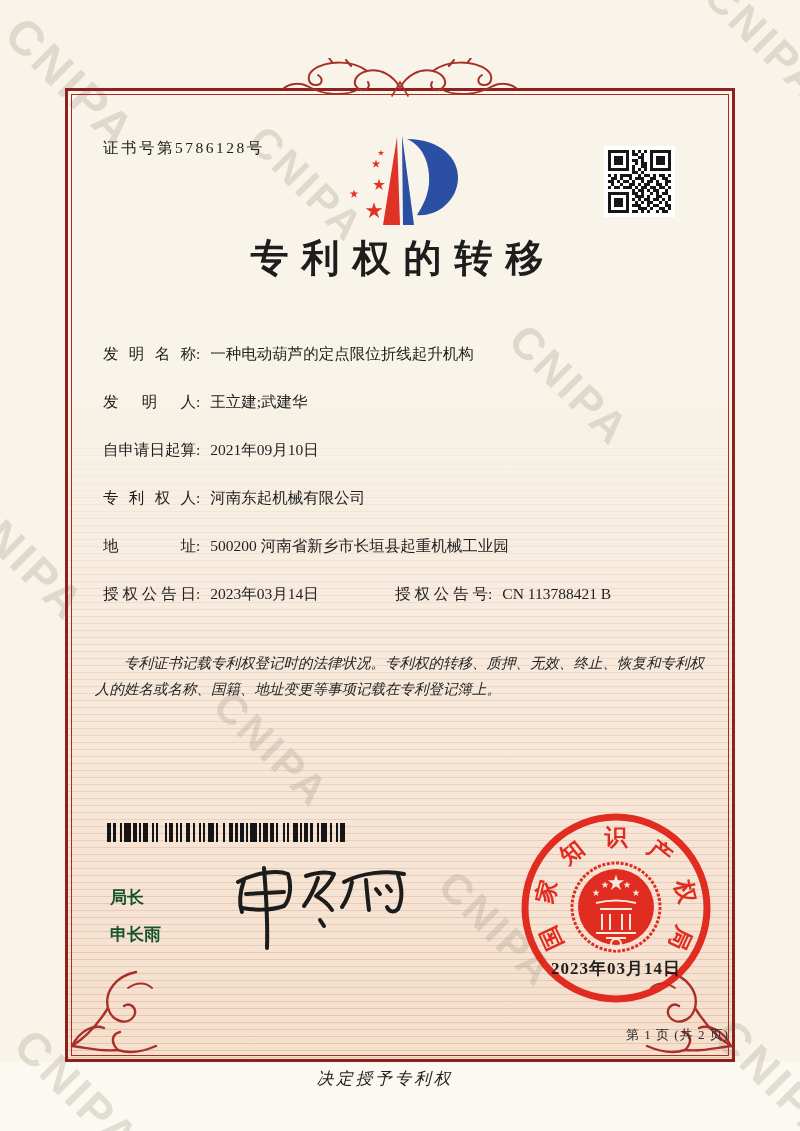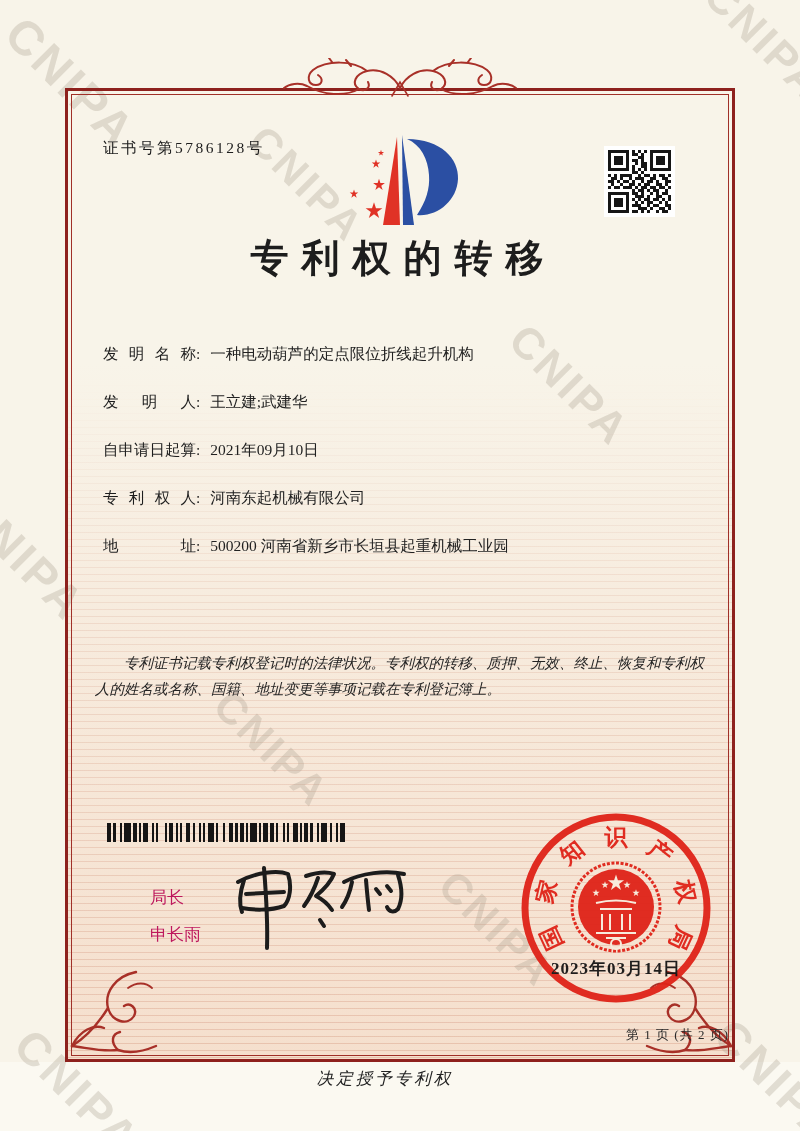--- a/index.html
+++ b/index.html
@@ -46,21 +46,21 @@
 
   .paras{left:95px;top:650px;width:620px;z-index:5;}
   .paras p{margin:0 0 4px 0;font-size:14.5px;line-height:26px;text-indent:2em;
            font-style:italic;color:#242424;}
 
   .barcode{left:107px;top:823px;width:242px;height:19px;z-index:5;display:flex;}
   .barcode .b{height:100%;}
   .barcode .b.k{background:#151515;}
 
   .officer{left:110px;top:886px;z-index:6;font-family:"Liberation Sans","DejaVu Sans",sans-serif;
-           font-size:17px;font-weight:400;color:#be185d;margin-left:40px;}
+           font-size:17px;font-weight:700;color:#14532d;}
   .officer .name{margin-top:14px;}
   .sig{left:226px;top:856px;z-index:6;}
 
   .seal{left:514px;top:806px;z-index:7;opacity:0.95;}
   .seal text{font-family:"Liberation Serif","DejaVu Serif",serif;}
 
   .flourish-top{left:283px;top:58px;z-index:3;}
   .corner-bl{left:58px;top:966px;z-index:3;}
   .corner-br{left:645px;top:966px;z-index:3;}
 
@@ -604,20 +604,26 @@
     <span class="flabel">发明人</span><span class="fcolon">:</span><span class="fvalue">王立建;武建华</span>
   </div>
   <div class="frow">
     <span class="flabel">自申请日起算</span><span class="fcolon">:</span><span class="fvalue">2021年09月10日</span>
   </div>
   <div class="frow">
     <span class="flabel">专利权人</span><span class="fcolon">:</span><span class="fvalue">河南东起机械有限公司</span>
   </div>
   <div class="frow">
     <span class="flabel">地址</span><span class="fcolon">:</span><span class="fvalue">500200 河南省新乡市长垣县起重机械工业园</span>
+  </div>
+  <div class="frow">
+    <span class="flabel">授权公告日</span><span class="fcolon">:</span><span class="fvalue">2023年03月14日</span>
+    <span class="fpair2">
+      <span class="flabel">授权公告号</span><span class="fcolon">:</span><span class="fvalue">CN 113788421 B</span>
+    </span>
   </div>
 </div>
 
 <div class="abs paras">
   <p>专利证书记载专利权登记时的法律状况。专利权的转移、质押、无效、终止、恢复和专利权人的姓名或名称、国籍、地址变更等事项记载在专利登记簿上。</p>
 </div>
 
 <div class="abs barcode" id="barcode">
     <div class="b k" style="width: 4.28319px;"></div>
     <div class="b" style="width: 2.14159px;"></div>

